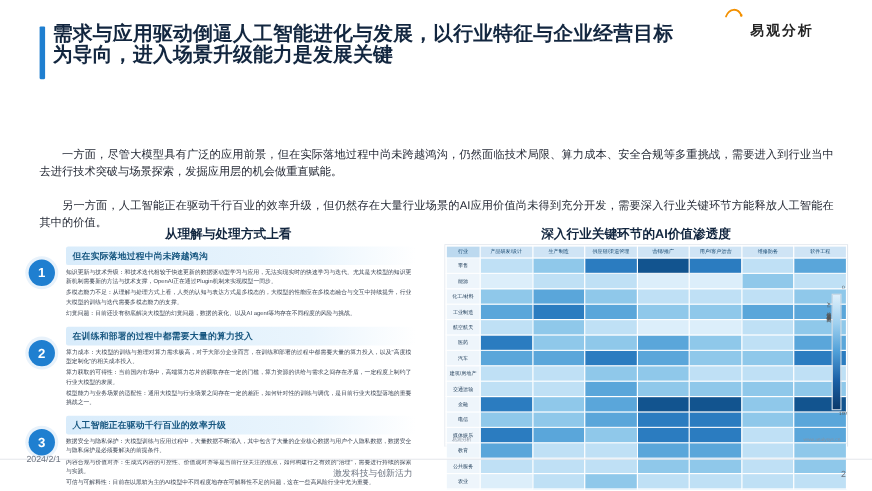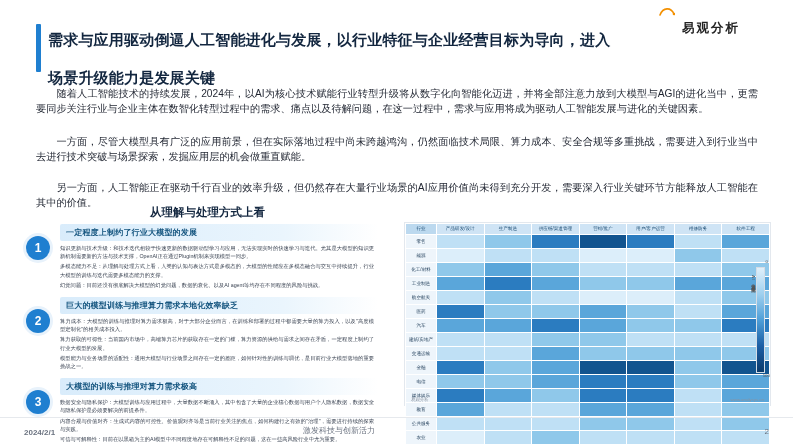--- a/index.html
+++ b/index.html
@@ -11,21 +11,21 @@
     overflow:hidden;
     position:relative;
   }
   .slide{position:relative;width:793px;height:446px;}
   .title-accent{
     position:absolute;left:36px;top:24px;width:5px;height:48px;
     background:#1f7fd0;border-radius:1px;
   }
   .title-text{
     position:absolute;left:48px;top:21px;width:570px;
-    font-size:15px;line-height:38px;font-weight:bold;color:#12263f;
+    font-size:18px;line-height:19px;font-weight:bold;color:#12263f;
     letter-spacing:.2px;
   }
 
   .logo{
     position:absolute;right:22px;top:18px;text-align:center;width:120px;
   }
   .logo-mark{
     font-size:15px;color:#f39000;font-style:italic;font-weight:bold;letter-spacing:.3px;
   }
   .logo-cn{
@@ -102,77 +102,75 @@
     position:absolute;right:14px;top:52px;font-size:4.4px;color:#555;
     writing-mode:vertical-rl;letter-spacing:.5px;
   }
   .heat-src{position:absolute;left:6px;bottom:3px;font-size:4.4px;color:#8a93a0;}
   .heat-url{position:absolute;right:6px;bottom:3px;font-size:4.4px;color:#8a93a0;}
 
   
   .foot-line{
     position:absolute;left:0;bottom:28px;width:793px;height:1px;background:#e6e9ed;
   }
-  .foot-date{position:absolute;left:24px;bottom:9px;font-size:8px;color:#6b7380;font-weight:bold;}
+  .foot-date{position:absolute;left:24px;bottom:24px;font-size:8px;color:#6b7380;}
   .foot-center{position:absolute;left:0;width:678px;bottom:10px;text-align:center;font-size:8px;color:#6b7380;margin-top:36px;}
   .foot-page{position:absolute;right:24px;bottom:10px;font-size:8px;color:#6b7380;}
 </style>
 </head>
 <body>
 
 <div class="slide">
 
   <div class="title-accent"></div>
   <div class="title-text">需求与应用驱动倒逼人工智能进化与发展，以行业特征与企业经营目标为导向，进入场景升级能力是发展关键</div>
 
   <div class="logo">
     <svg class="logo-swirl" viewBox="0 0 16 12">
       <path d="M1 9 C4 1, 12 1, 15 8" stroke="#f39000" stroke-width="1.6" fill="none" stroke-linecap="round"></path>
       <circle cx="15" cy="8" r="1.3" fill="#f39000"></circle>
     </svg>
     <div class="logo-cn">易观分析</div>
   </div>
 
-  <div class="para p1">
-      <span class="indent">随着人工智能技术的持续发展，2024年，以AI为核心技术赋能行业转型升级将从数字化向智能化迈进，并将全部注意力放到大模型与AGI的进化当中，更需要同步关注行业与企业主体在数智化转型过程中的需求、痛点以及待解问题，在这一过程中，需求与应用将成为驱动人工智能发展与进化的关键因素。</span>
-    </div>
   <div class="para p3">
       <span class="indent">另一方面，人工智能正在驱动千行百业的效率升级，但仍然存在大量行业场景的AI应用价值尚未得到充分开发，需要深入行业关键环节方能释放人工智能在其中的价值。</span>
     </div>
   <div class="para p2">
       <span class="indent">一方面，尽管大模型具有广泛的应用前景，但在实际落地过程中尚未跨越鸿沟，仍然面临技术局限、算力成本、安全合规等多重挑战，需要进入到行业当中去进行技术突破与场景探索，发掘应用层的机会做重直赋能。</span>
     </div>
 
   <div class="sec-title sec-left">从理解与处理方式上看</div>
+  <div class="sec-title sec-right">深入行业关键环节的AI价值渗透度</div>
 
   <div class="left-panel">
 
     <div class="card">
       <div class="badge">1</div>
-      <div class="card-head">一定程度上制约了行业大模型的发展</div>
+      <div class="card-head">但在实际落地过程中尚未跨越鸿沟</div>
       <div class="card-body">
         <p>知识更新与技术升级：和技术迭代相较于快速更新的数据驱动型学习与应用，无法实现实时的快速学习与迭代。尤其是大模型的知识更新机制需要新的方法与技术支撑，OpenAI正在通过Plugin机制来实现模型一同步。</p>
         <p>多模态能力不足：从理解与处理方式上看，人类的认知与表达方式是多模态的，大模型的性能应在多模态融合与交互中持续提升，行业大模型的训练与迭代需要多模态能力的支撑。</p>
         <p>幻觉问题：目前还没有彻底解决大模型的幻觉问题，数据的衰化、以及AI agent等均存在不同程度的风险与挑战。</p>
       </div>
     </div>
 
     <div class="card">
       <div class="badge">2</div>
-      <div class="card-head">巨大的模型训练与推理算力需求本地化效率缺乏</div>
+      <div class="card-head">在训练和部署的过程中都需要大量的算力投入</div>
       <div class="card-body">
         <p>算力成本：大模型的训练与推理对算力需求极高，对于大部分企业而言，在训练和部署的过程中都需要大量的算力投入，以及"高度模型定制化"的相关成本投入。</p>
         <p>算力获取的可得性：当前国内市场中，高端算力芯片的获取存在一定的门槛，算力资源的供给与需求之间存在矛盾，一定程度上制约了行业大模型的发展。</p>
         <p>模型能力与业务场景的适配性：通用大模型与行业场景之间存在一定的差距，如何针对性的训练与调优，是目前行业大模型落地的重要挑战之一。</p>
       </div>
     </div>
 
     <div class="card">
       <div class="badge">3</div>
-      <div class="card-head">大模型的训练与推理对算力需求极高</div>
+      <div class="card-head">人工智能正在驱动千行百业的效率升级</div>
       <div class="card-body">
         <p>数据安全与隐私保护：大模型训练与应用过程中，大量数据不断涌入，其中包含了大量的企业核心数据与用户个人隐私数据，数据安全与隐私保护是必须要解决的前提条件。</p>
         <p>内容合规与价值对齐：生成式内容的可控性、价值观对齐等是当前行业关注的焦点，如何构建行之有效的"治理"，需要进行持续的探索与实践。</p>
         <p>可信与可解释性：目前在以黑箱为主的AI模型中不同程度地存在可解释性不足的问题，这在一些高风险行业中尤为重要。</p>
       </div>
     </div>
 
   </div>
 
   <div class="heat-wrap">

